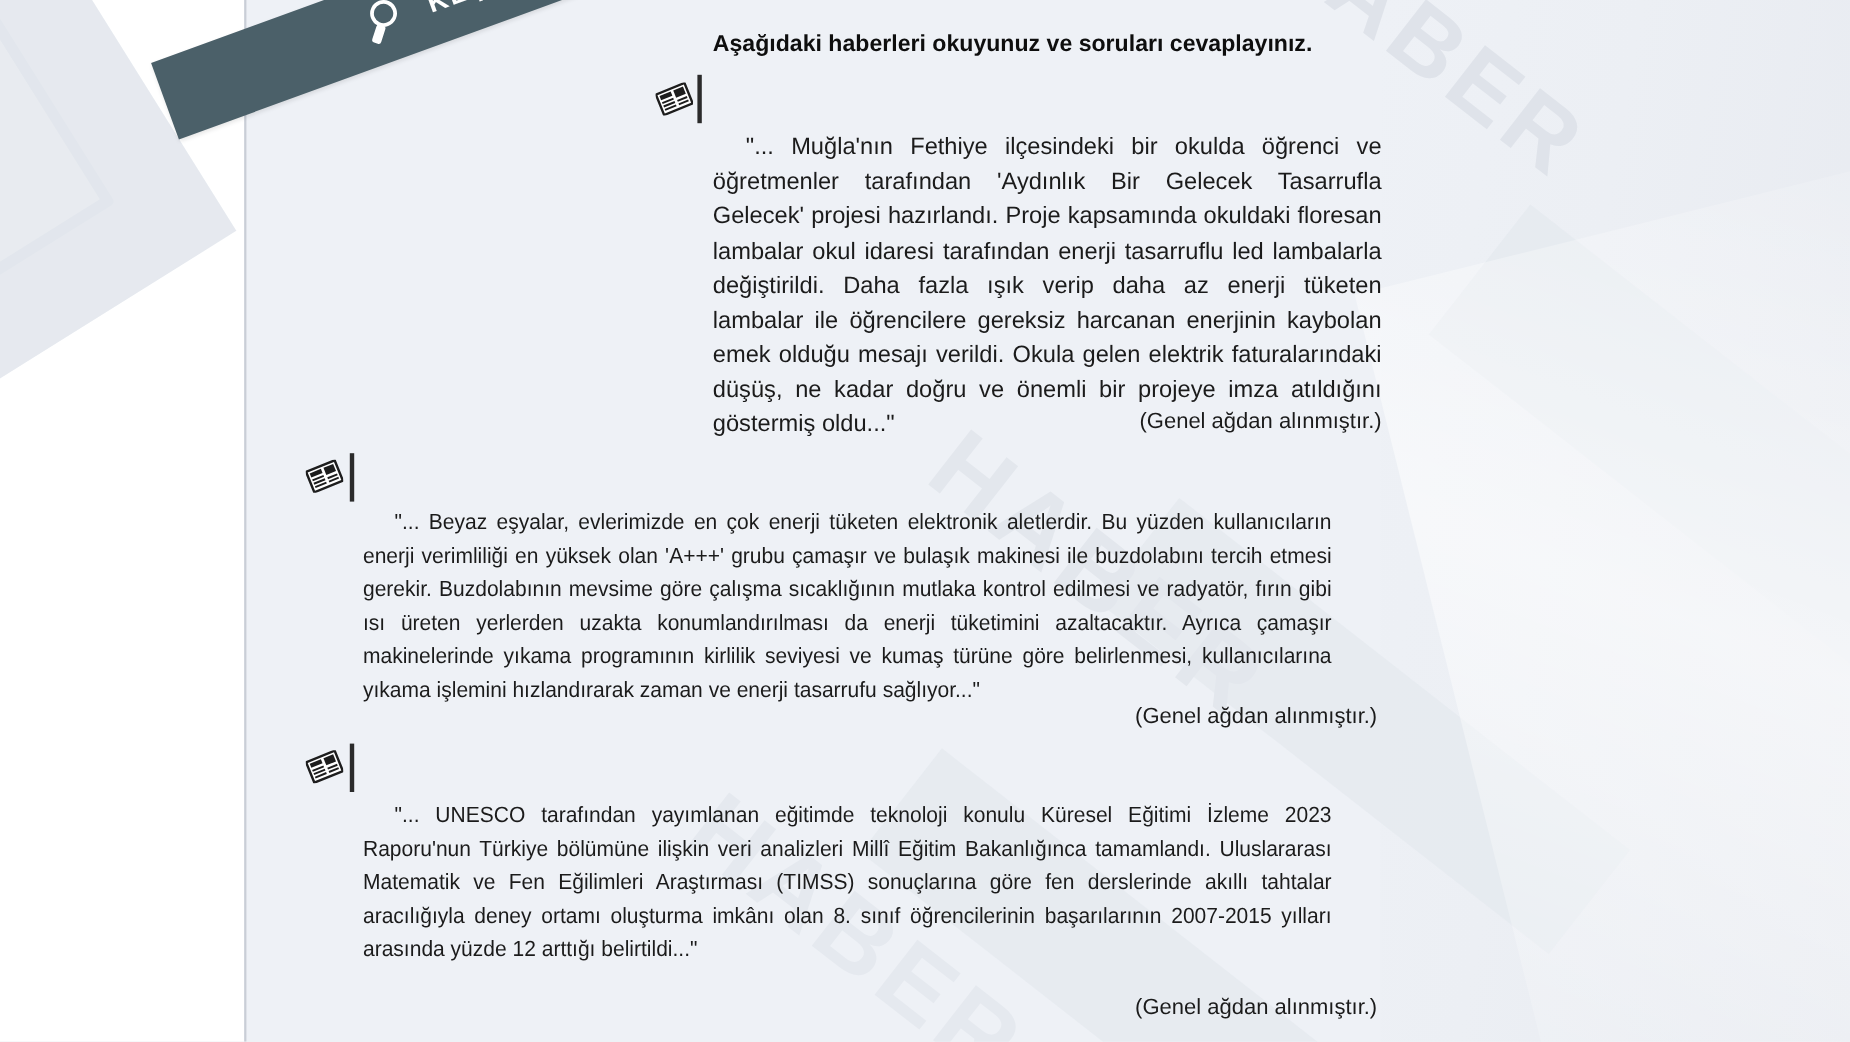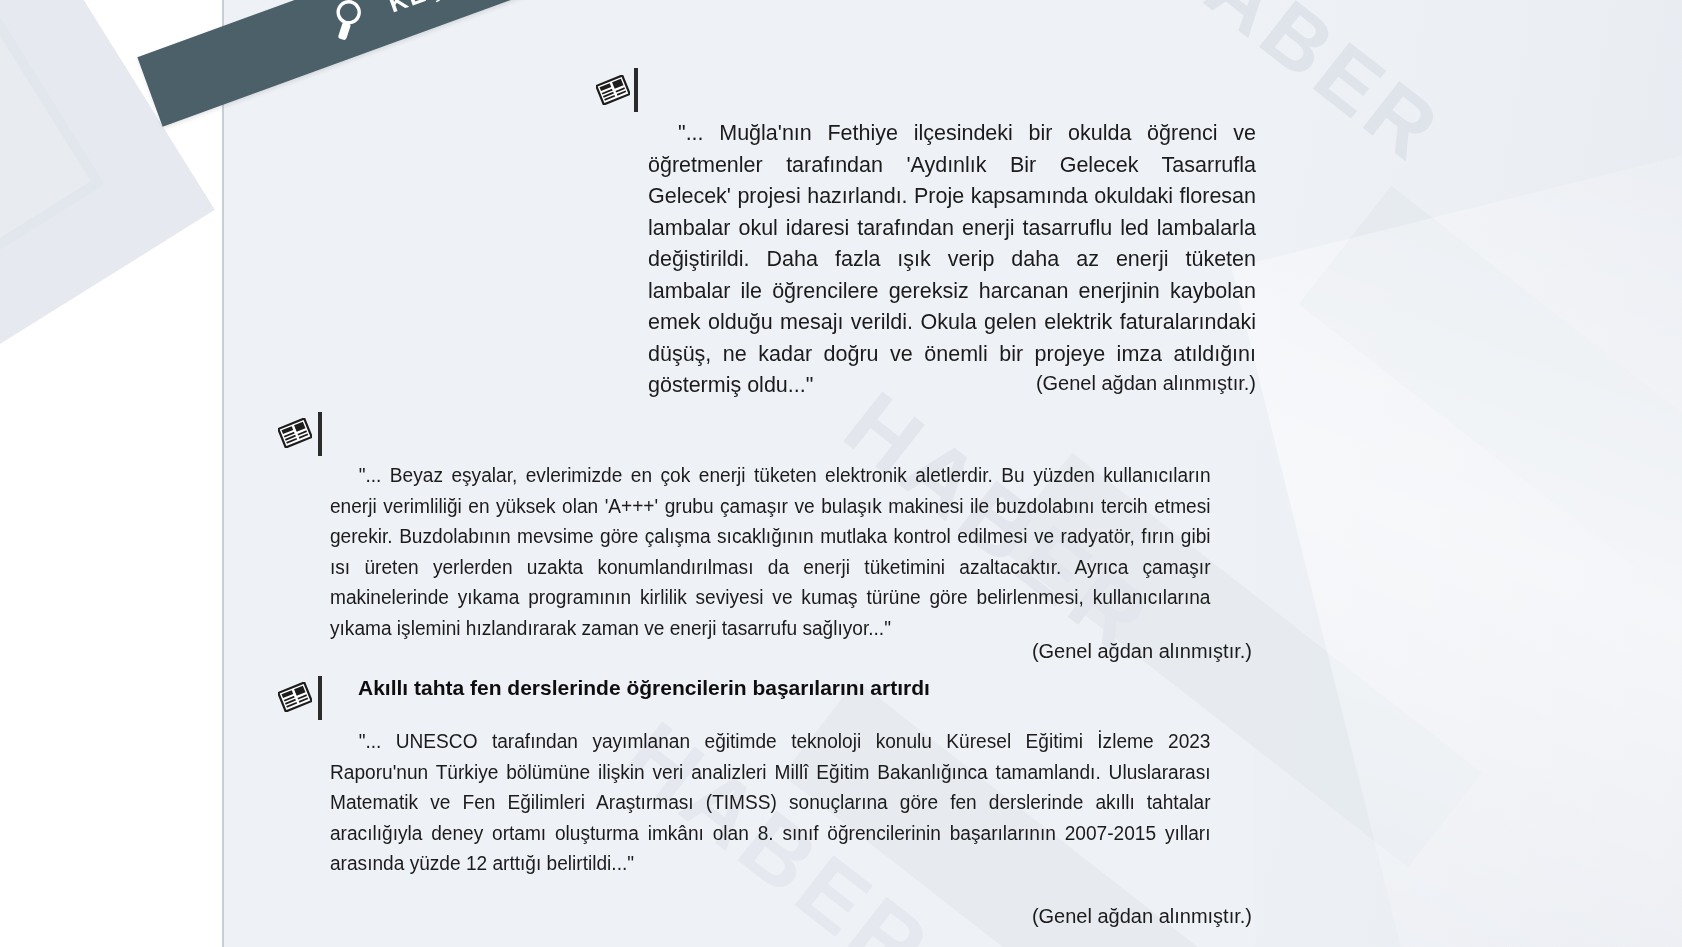--- a/index.html
+++ b/index.html
@@ -141,20 +141,21 @@
   <div class="rule"></div>
 
   <div class="banner">
     <svg class="banner-icon" viewBox="0 0 46 46">
       <circle cx="24" cy="16" r="10.5" fill="none" stroke="#ffffff" stroke-width="3.4"></circle>
       <rect x="9.5" y="24" width="8.5" height="17" rx="2.5" fill="#ffffff" transform="rotate(38 14 32)"></rect>
     </svg>
     <div class="banner-label">KEŞFEDELİM</div>
   </div>
 
+  <div class="prompt">Aşağıdaki haberleri okuyunuz ve soruları cevaplayınız.</div>
 
   <svg class="news-icon" style="left:596px;top:75px;" viewBox="0 0 34 30">
     <g transform="rotate(-22 17 15)">
       <rect x="3" y="5" width="28" height="20" fill="#ffffff" stroke="#1d1d1d" stroke-width="2.2"></rect>
       <rect x="5.5" y="7.5" width="11" height="4" fill="#1d1d1d"></rect>
       <rect x="19" y="7.5" width="9.5" height="7" fill="#1d1d1d"></rect>
       <rect x="5.5" y="13.5" width="11" height="1.8" fill="#1d1d1d"></rect>
       <rect x="5.5" y="16.8" width="11" height="1.8" fill="#1d1d1d"></rect>
       <rect x="5.5" y="20.1" width="11" height="1.8" fill="#1d1d1d"></rect>
       <rect x="19" y="16.8" width="9.5" height="1.8" fill="#1d1d1d"></rect>
@@ -187,17 +188,16 @@
       <rect x="5.5" y="7.5" width="11" height="4" fill="#1d1d1d"></rect>
       <rect x="19" y="7.5" width="9.5" height="7" fill="#1d1d1d"></rect>
       <rect x="5.5" y="13.5" width="11" height="1.8" fill="#1d1d1d"></rect>
       <rect x="5.5" y="16.8" width="11" height="1.8" fill="#1d1d1d"></rect>
       <rect x="5.5" y="20.1" width="11" height="1.8" fill="#1d1d1d"></rect>
       <rect x="19" y="16.8" width="9.5" height="1.8" fill="#1d1d1d"></rect>
       <rect x="19" y="20.1" width="9.5" height="1.8" fill="#1d1d1d"></rect>
     </g>
   </svg>
   <div class="news-bar" style="left:318px;top:676px;height:44px;"></div>
-  <div class="heading" style="left:358px;top:676px;">Akıllı tahta fen derslerinde öğrencilerin başarılarını artırdı</div>
   <div class="body-text body-wide" style="top:726px;">"... UNESCO tarafından yayımlanan eğitimde teknoloji konulu Küresel Eğitimi İzleme 2023 Raporu'nun Türkiye bölümüne ilişkin veri analizleri Millî Eğitim Bakanlığınca tamamlandı. Uluslararası Matematik ve Fen Eğilimleri Araştırması (TIMSS) sonuçlarına göre fen derslerinde akıllı tahtalar aracılığıyla deney ortamı oluşturma imkânı olan 8. sınıf öğrencilerinin başarılarının 2007-2015 yılları arasında yüzde 12 arttığı belirtildi..."</div>
   <div class="source source-wide" style="left:330px;top:905px;">(Genel ağdan alınmıştır.)</div>
 
 </div>
 
 </body></html>

